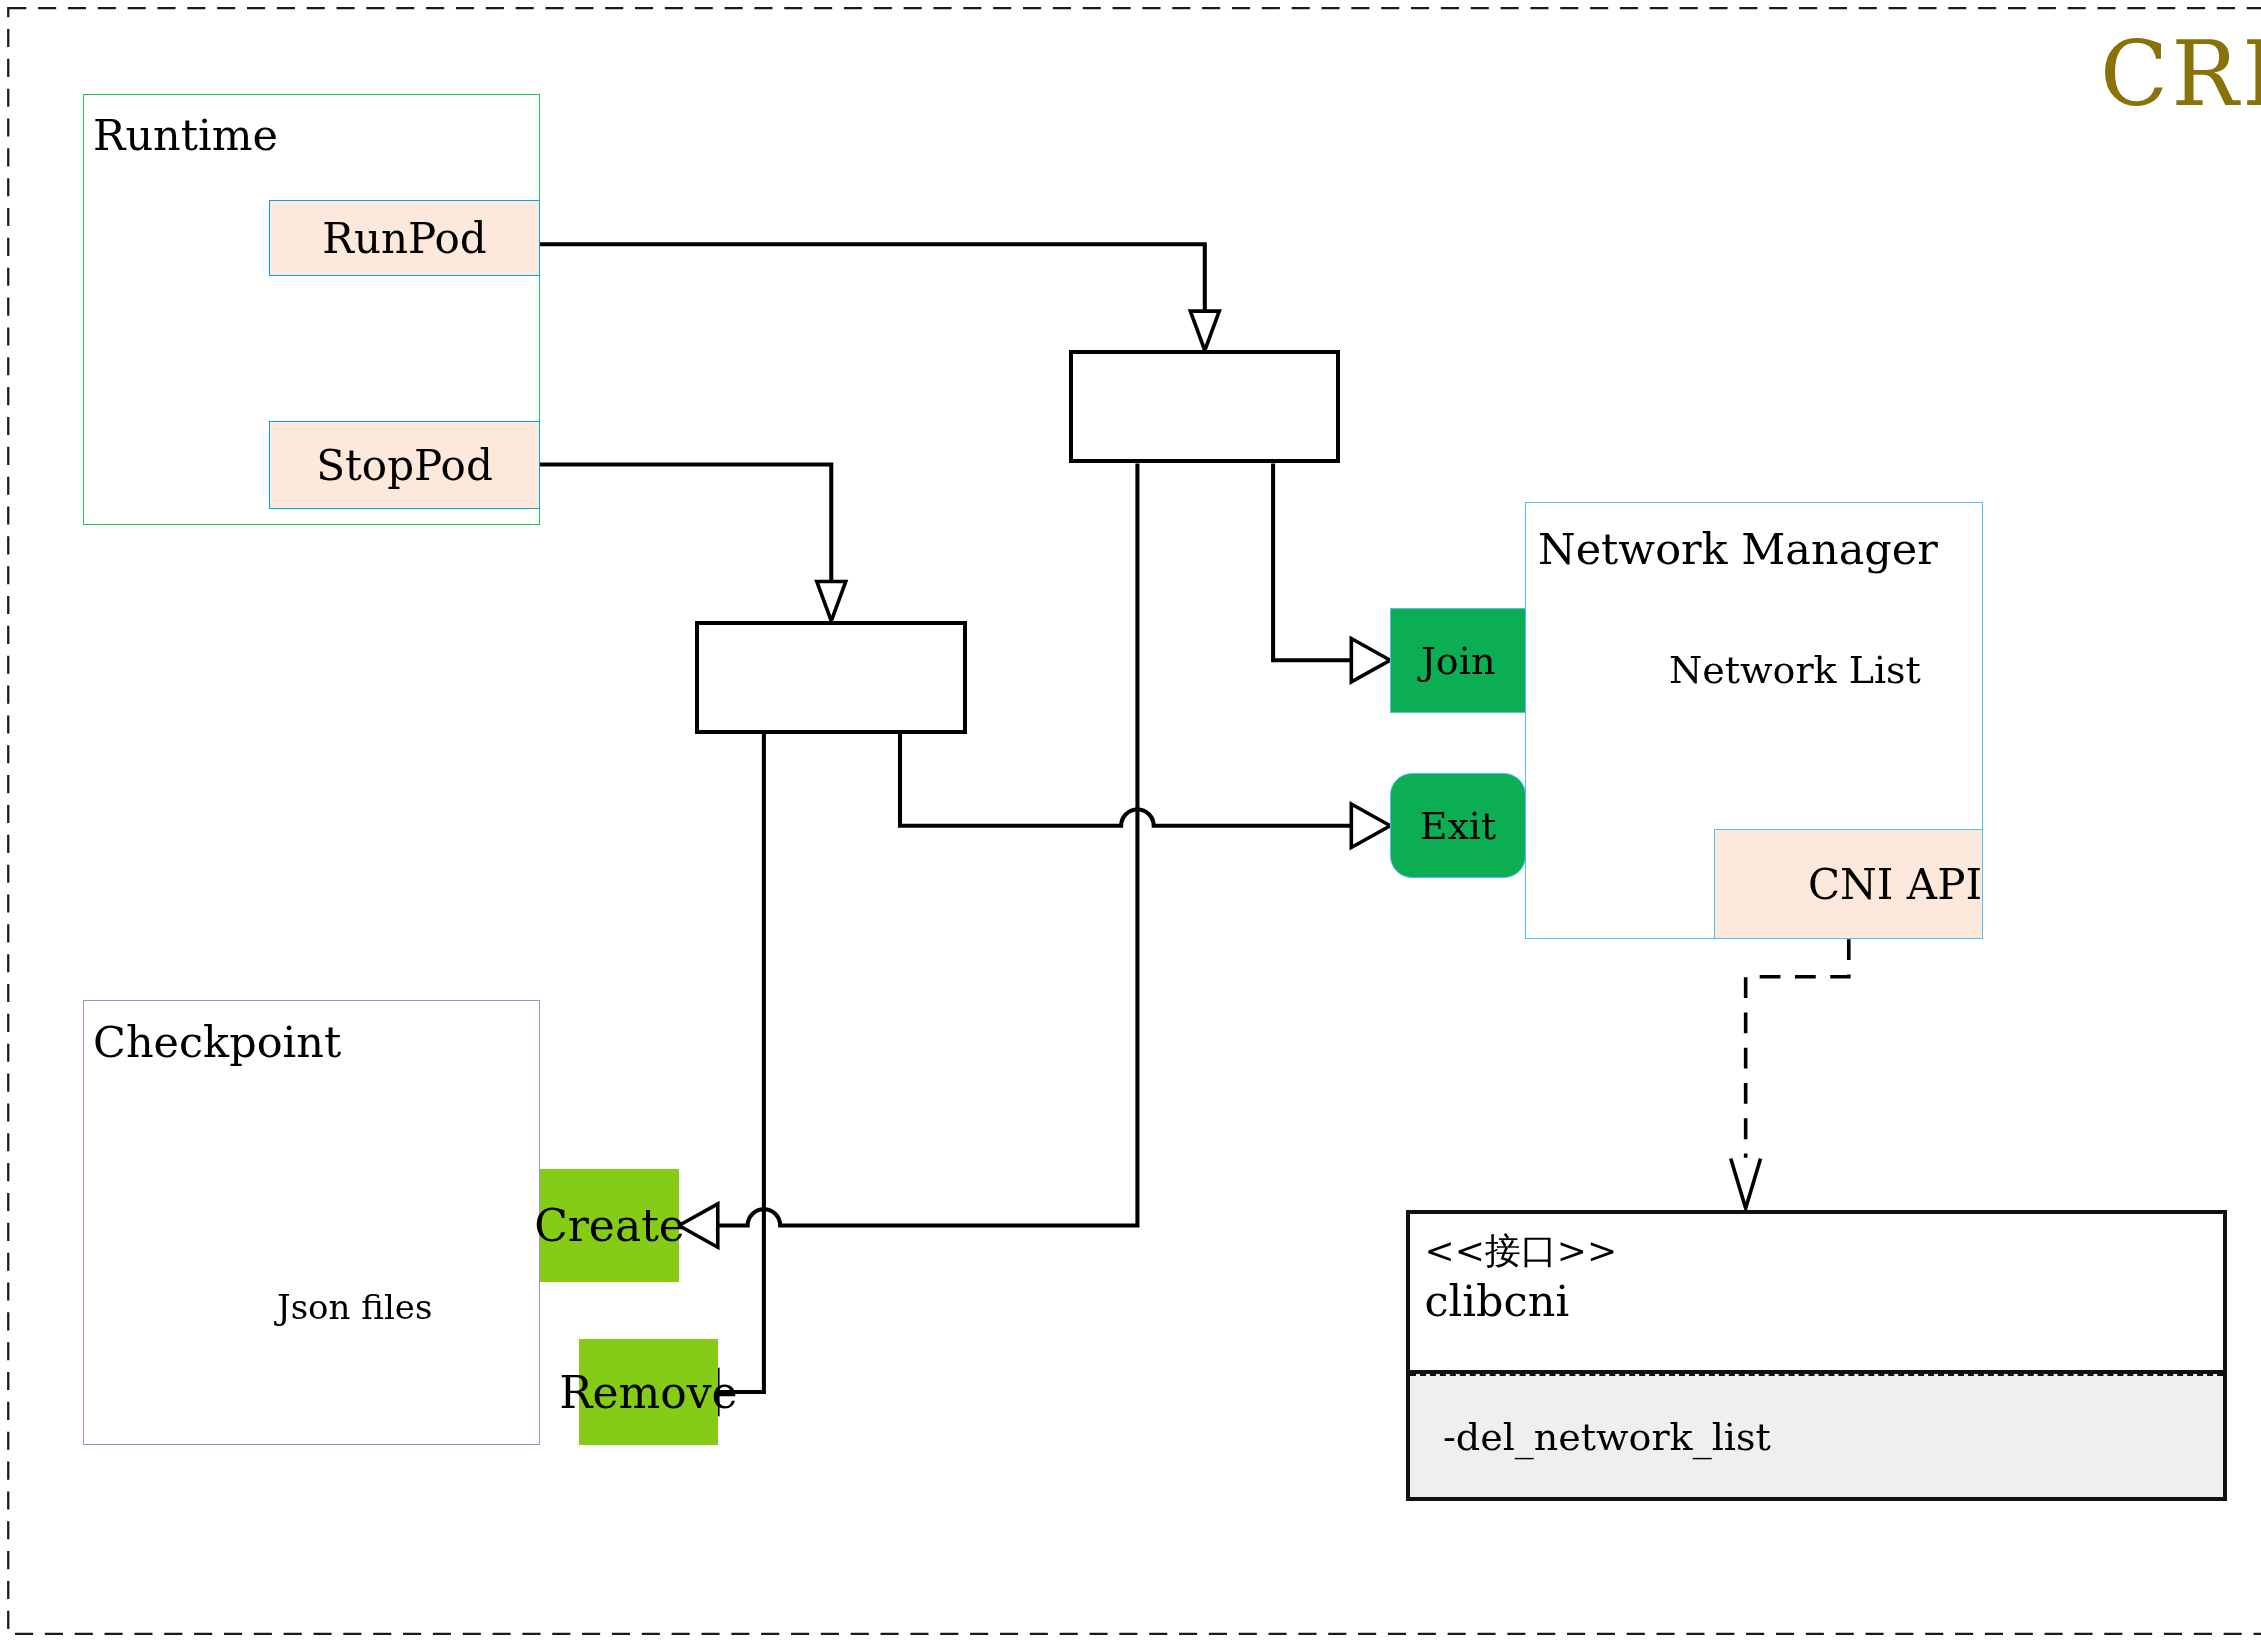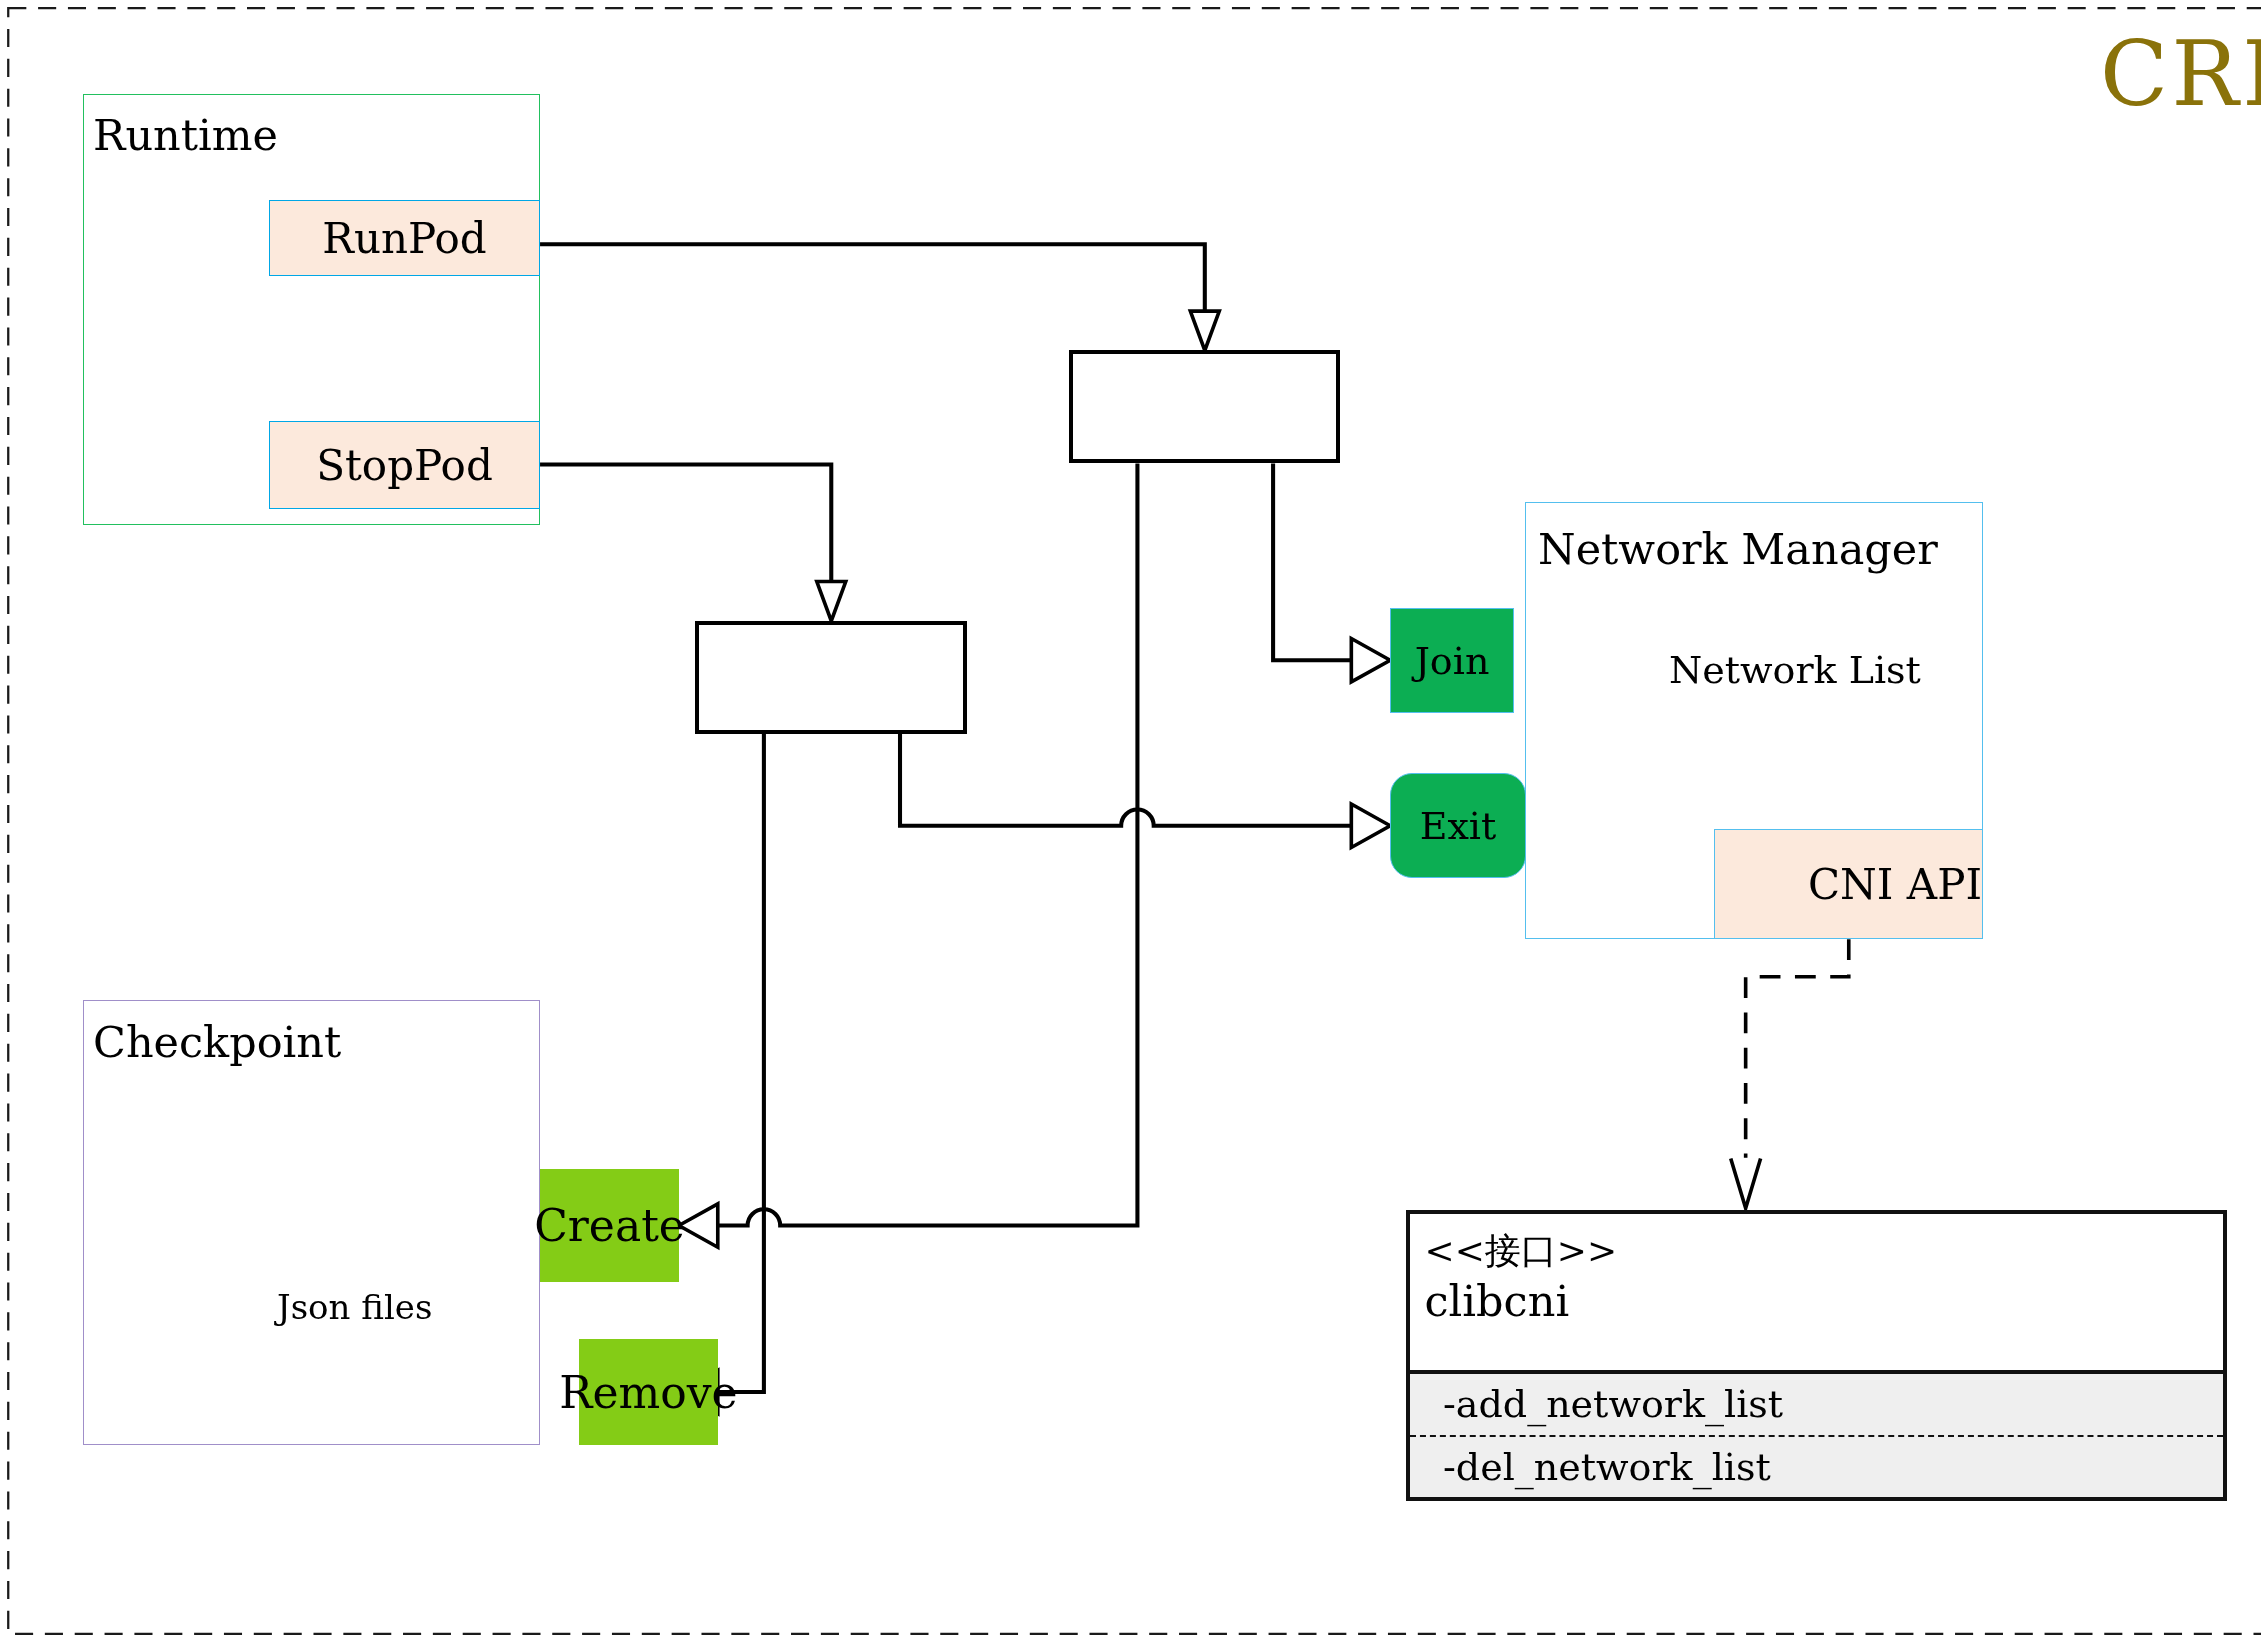--- a/index.html
+++ b/index.html
@@ -12,21 +12,21 @@
   .runtime-box{left:83px;top:94px;width:457px;height:431px;border:1.4px solid #22c05e;background:#fff;}
   .checkpoint-box{left:83px;top:1000px;width:457px;height:445px;border:1.4px solid #a08fc9;background:#fff;}
   .nm-box{left:1525px;top:502px;width:458px;height:437px;border:1.4px solid #54bfee;background:#fff;}
   .peach{background:#fce9dc;}
   .runpod{left:269px;top:200px;width:271px;height:76px;border:1.4px solid #00a7e6;font-size:42px;}
   .stoppod{left:269px;top:421px;width:271px;height:88px;border:1.4px solid #00a7e6;font-size:42px;}
   .pbox{background:#fff;border:4.1px solid #000;}
   .pbox1{left:1069px;top:350px;width:271px;height:113px;}
   .pbox2{left:695px;top:621px;width:272px;height:113px;}
   .greenbox{background:#0cae53;border:1.4px solid #54bfee;font-size:38px;}
-  .join{left:1390px;top:608px;width:124px;height:105px;}
+  .join{left:1390px;top:608px;width:136px;height:105px;}
   .exit{left:1390px;top:773px;width:136px;height:105px;border-radius:22px;}
   .cni{left:1714px;top:829px;width:269px;height:110px;border:1.4px solid #54bfee;font-size:42px;justify-content:flex-end;}
   .cyanbox{background:#84cc16;font-size:44px;}
   .create{left:540px;top:1169px;width:139px;height:113px;}
   .remove{left:540px;top:1339px;width:139px;height:106px;margin-left:39px;}
   .title95{font-size:43px;}
   .t-runtime{left:93px;top:110px;}
   .t-checkpoint{left:93px;top:1017px;}
   .t-nm{left:1538px;top:524px;}
   .t-netlist{left:1669px;top:648px;font-size:38px;}
@@ -118,21 +118,20 @@
     <span>Remove</span>
   </div>
   <div class="grouplabel t-jsonfiles">Json files</div>
 
   <div class="node iface">
     <div class="iface-title">
       <div class="iface-stereo">&lt;&lt;接口&gt;&gt;</div>
       <div class="iface-name">clibcni</div>
     </div>
     <div class="iface-attrs">
-      <div class="iface-row">-add_network_list</div>
       <div class="iface-row dashed-top">-del_network_list</div>
     </div>
   </div>
 
   <div class="cri">CRI</div>
 
 </div>
 
 
 </body></html>

